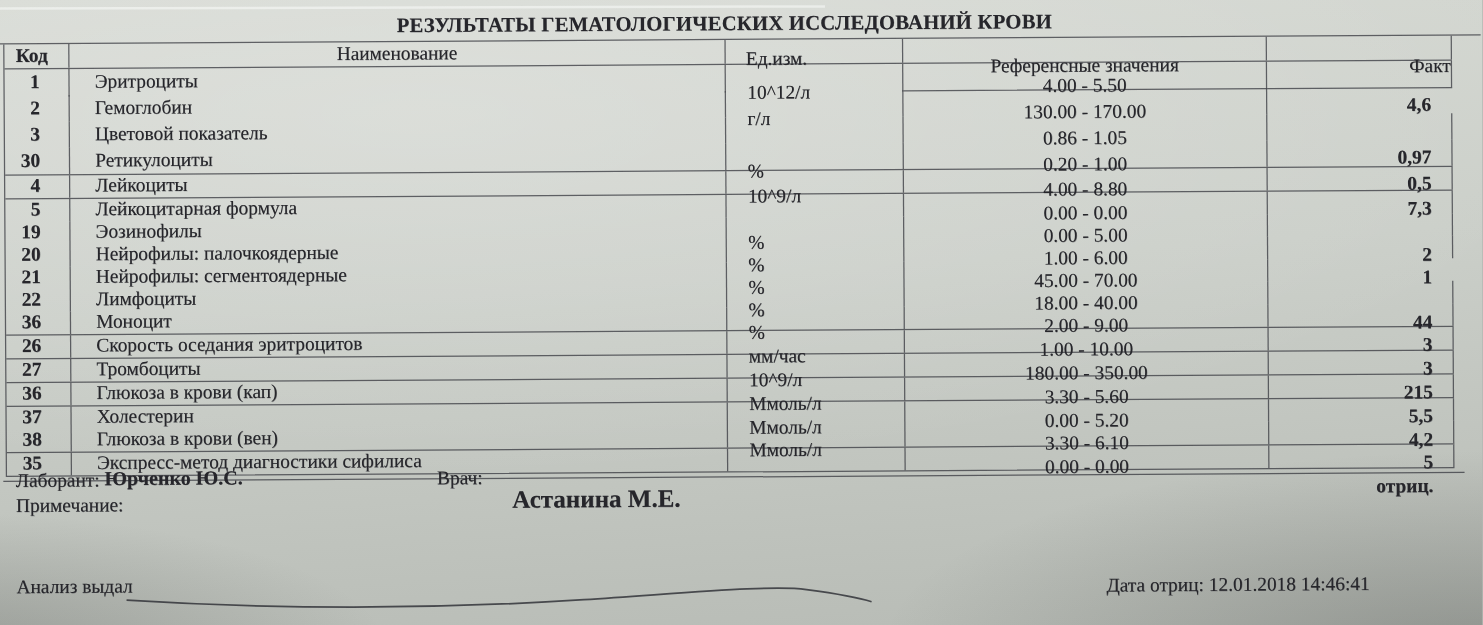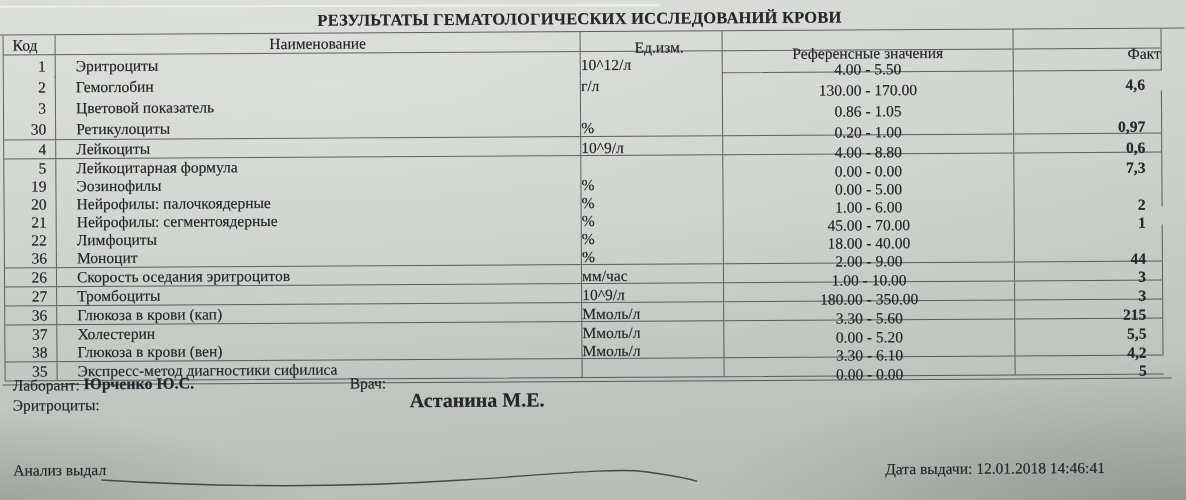--- a/index.html
+++ b/index.html
@@ -56,28 +56,28 @@
   .row{
     display:grid;
     grid-template-columns:52px 525px 142px 291px 148px;
     height:18px;line-height:18px;
   }
   .thead.row{height:19px;line-height:19px;border-bottom:1px solid var(--line);}
   .tbody .row:nth-child(-n+4){height:21px;line-height:21px;}
   .row.sep{border-bottom:1px solid var(--line);}
   .cell{border-right:1px solid var(--line);overflow:visible;}
   .cell .v{position:relative;display:block;white-space:nowrap;}
-  .cell.code .v{text-align:right;padding-right:9px;}
+  .cell.code .v{text-align:right;padding-right:23px;font-weight:bold;}
   .cell.name .v{padding-left:20px;}
-  .cell.unit .v{top:2px;}
+  .cell.unit .v{padding-left:17px;top:12px;}
   .cell.ref  .v{text-align:center;top:8px;}
   .cell.fact .v{text-align:right;padding-right:16px;top:25px;font-weight:bold;}
   .thead .cell.code .v{text-align:left;padding-left:9px;top:0;}
   .thead .cell.name .v{text-align:center;padding-left:0;top:0;}
-  .thead .cell.unit .v{text-align:center;padding-left:16px;top:6px;}
+  .thead .cell.unit .v{text-align:left;padding-left:16px;top:6px;}
   .thead .cell.ref  .v{top:13px;}
   .thead .cell.fact .v{text-align:right;padding-right:0;top:15px;font-weight:normal;}
   
   .tbody .row:first-child .cell.ref,
   .tbody .row:first-child .cell.fact{border-bottom:1px solid var(--line);}
   .footer-item{position:absolute;font-size:15.5px;white-space:nowrap;}
   .b{font-weight:bold;}
   .sig-lab-label{left:12px;top:373px;}
   .sig-lab-name{left:83px;top:372px;font-size:16px;}
   .sig-doc-label{left:349px;top:373px;}
@@ -174,21 +174,21 @@
     <div class="cell name">
               <span class="v">Ретикулоциты</span>
             </div>
     <div class="cell unit">
               <span class="v">%</span>
             </div>
     <div class="cell ref">
               <span class="v">0.20 - 1.00</span>
             </div>
     <div class="cell fact">
-              <span class="v">0,6</span>
+              <span class="v">0,5</span>
             </div>
   </div>
 
   <div class="row sep">
     <div class="cell code">
               <span class="v">4</span>
             </div>
     <div class="cell name">
               <span class="v">Лейкоциты</span>
             </div>
@@ -403,32 +403,35 @@
               <span class="v">35</span>
             </div>
     <div class="cell name">
               <span class="v">Экспресс-метод диагностики сифилиса</span>
             </div>
     <div class="cell unit">
               <span class="v"></span>
             </div>
     <div class="cell ref">
               <span class="v">0.00 - 0.00</span>
+            </div>
+    <div class="cell fact">
+              <span class="v">отриц.</span>
             </div>
   </div>
 </div>
     </div>
 
     <span class="footer-item sig-lab-label">Лаборант:</span>
     <span class="footer-item sig-lab-name b">Юрченко Ю.С.</span>
     <span class="footer-item sig-doc-label">Врач:</span>
     <span class="footer-item sig-doc-name b">Астанина М.Е.</span>
-    <span class="footer-item note-label">Эритроциты:</span>
+    <span class="footer-item note-label">Примечание:</span>
 
     <span class="footer-item issued-label">Анализ выдал</span>
     <svg class="issued-line" viewBox="0 0 604 34" aria-hidden="true">
       <path d="M4,19 C120,27 250,28 370,21 C455,16 520,10 548,14 C566,16.5 588,20 600,24" fill="none" stroke="rgba(50,52,58,0.85)" stroke-width="1.4"></path>
     </svg>
 
-    <span class="footer-item date-row"><span>Дата выдачи:</span> <span>12.01.2018 14:46:41</span></span>
+    <span class="footer-item date-row"><span>Дата отриц:</span> <span>12.01.2018 14:46:41</span></span>
 
   </div>
 </div>
 
 </body></html>

